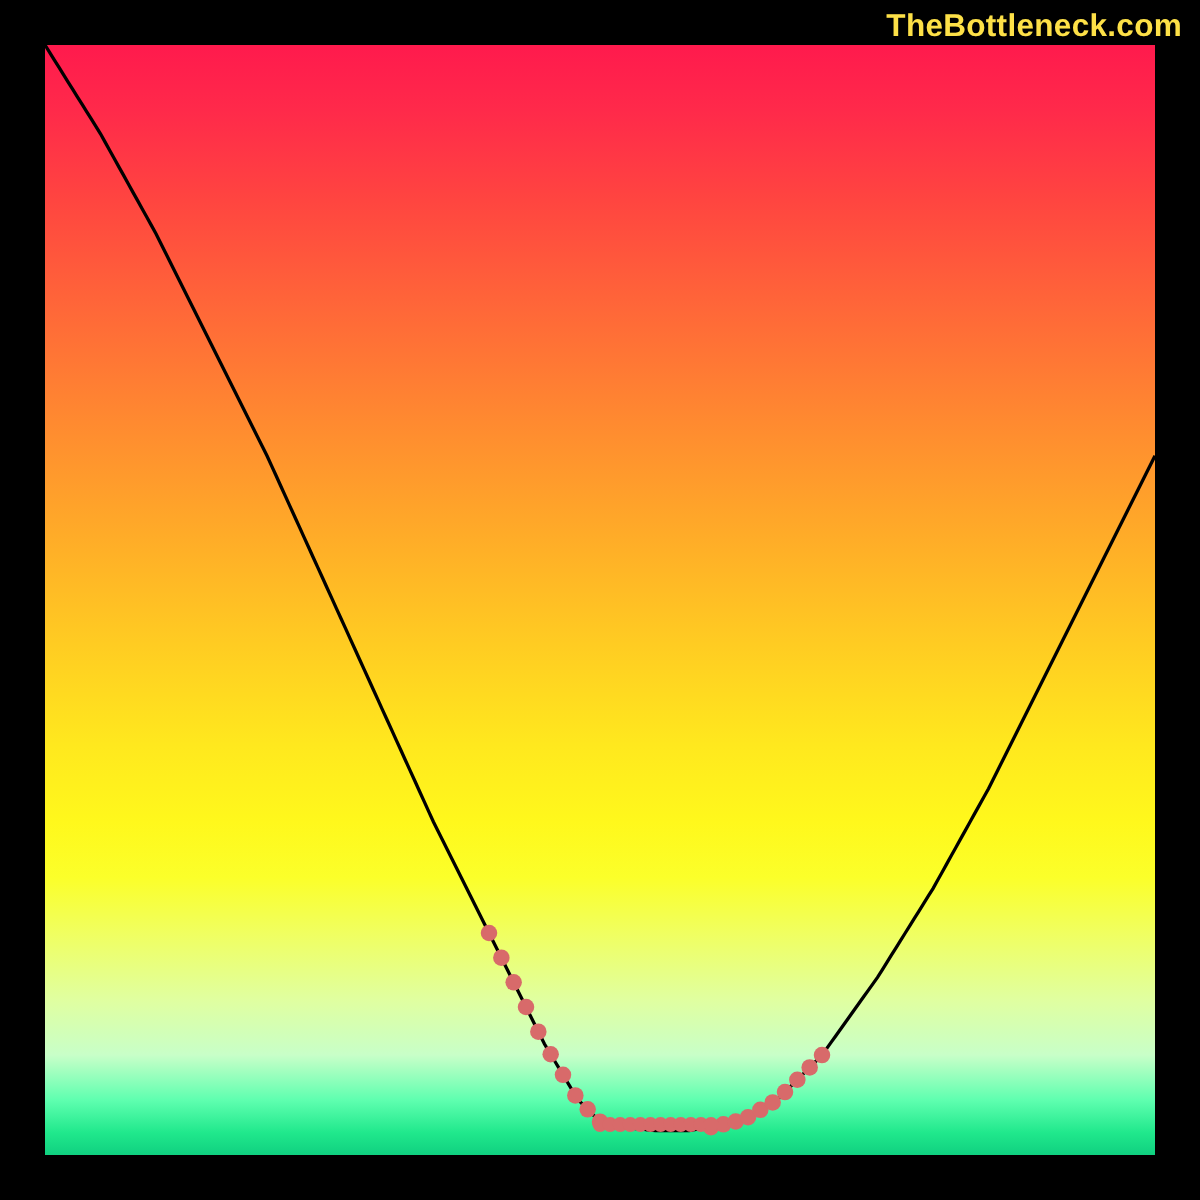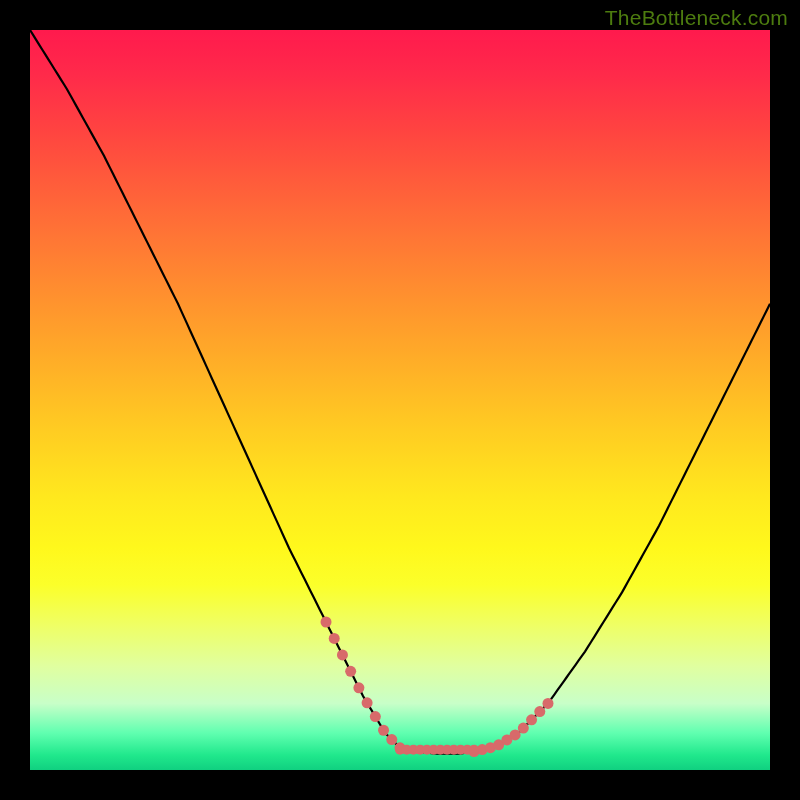--- a/index.html
+++ b/index.html
@@ -7,23 +7,23 @@
     width: 800px;
     height: 800px;
     background: #000;
     position: relative;
     font-family: Arial, sans-serif;
   }
   .watermark {
     position: absolute;
     top: 6px;
     right: 12px;
-    color: #4d7c0f;
+    color: #fde047;
     font-size: 21px;
-    font-weight: 400;
+    font-weight: 700;
     letter-spacing: 0.2px;
     z-index: 10;
   }
   .plot-area {
     position: absolute;
     left: 30px;
     top: 30px;
     width: 740px;
     height: 740px;
     overflow: hidden;

